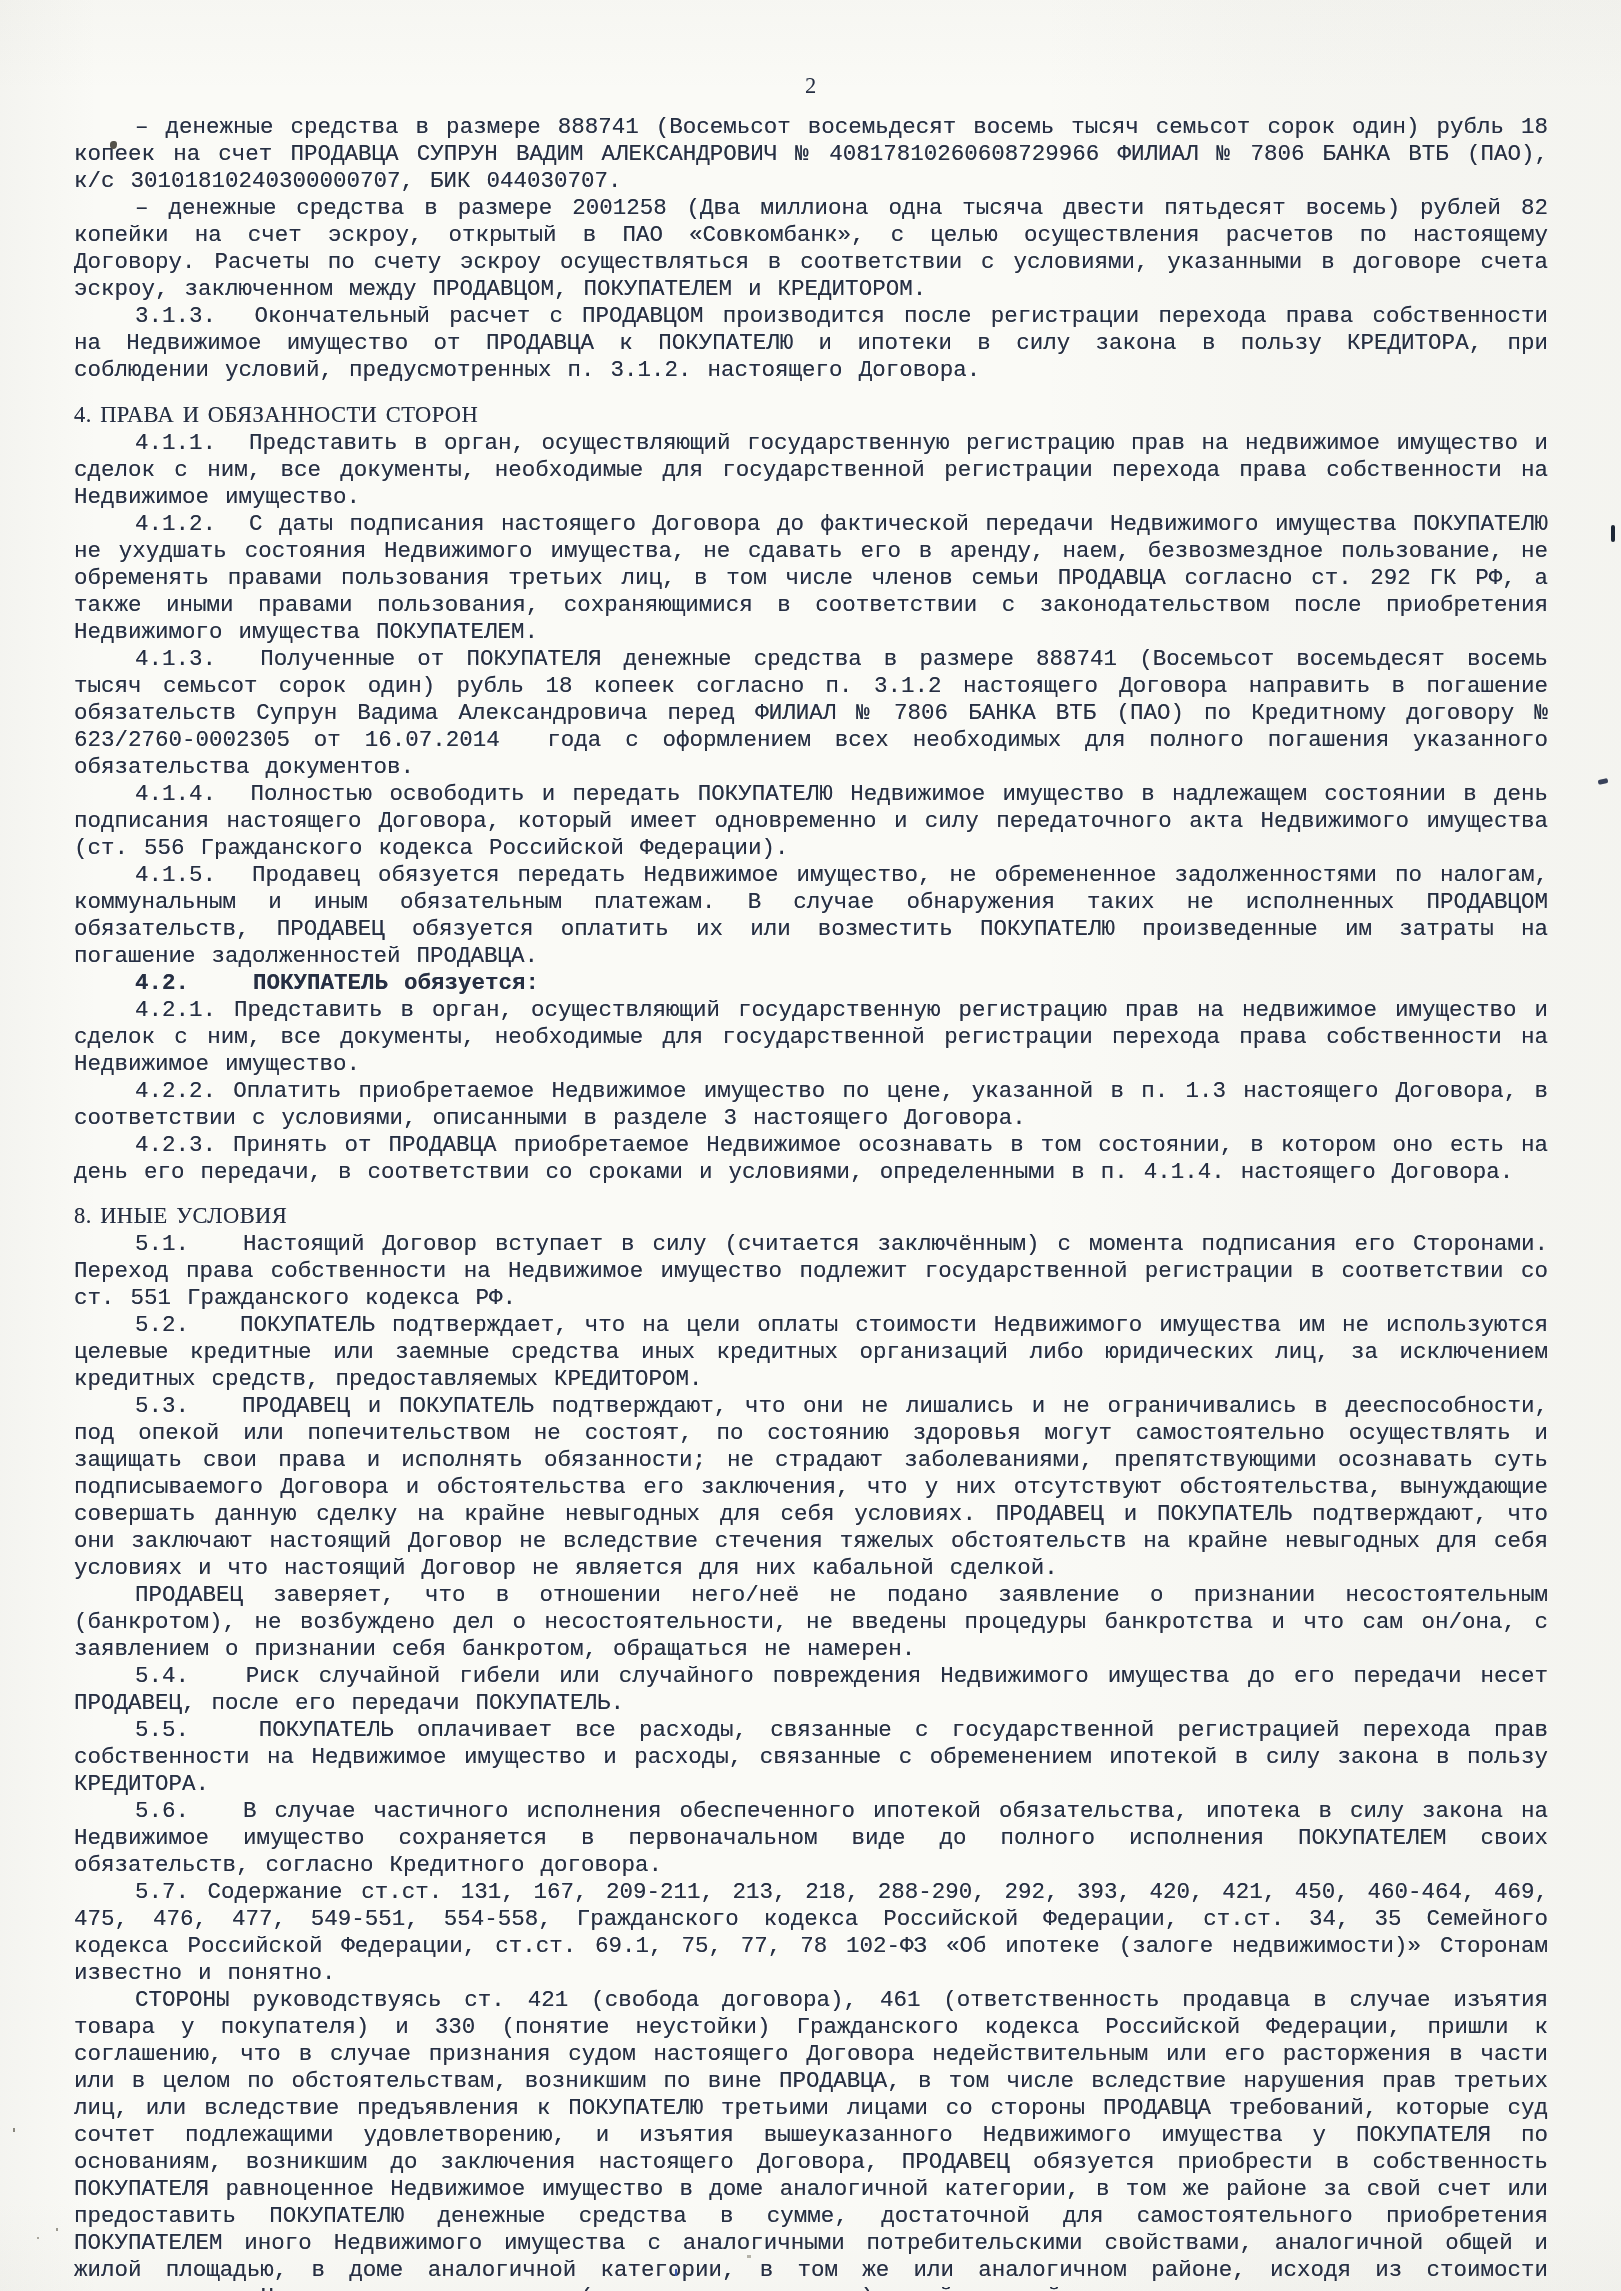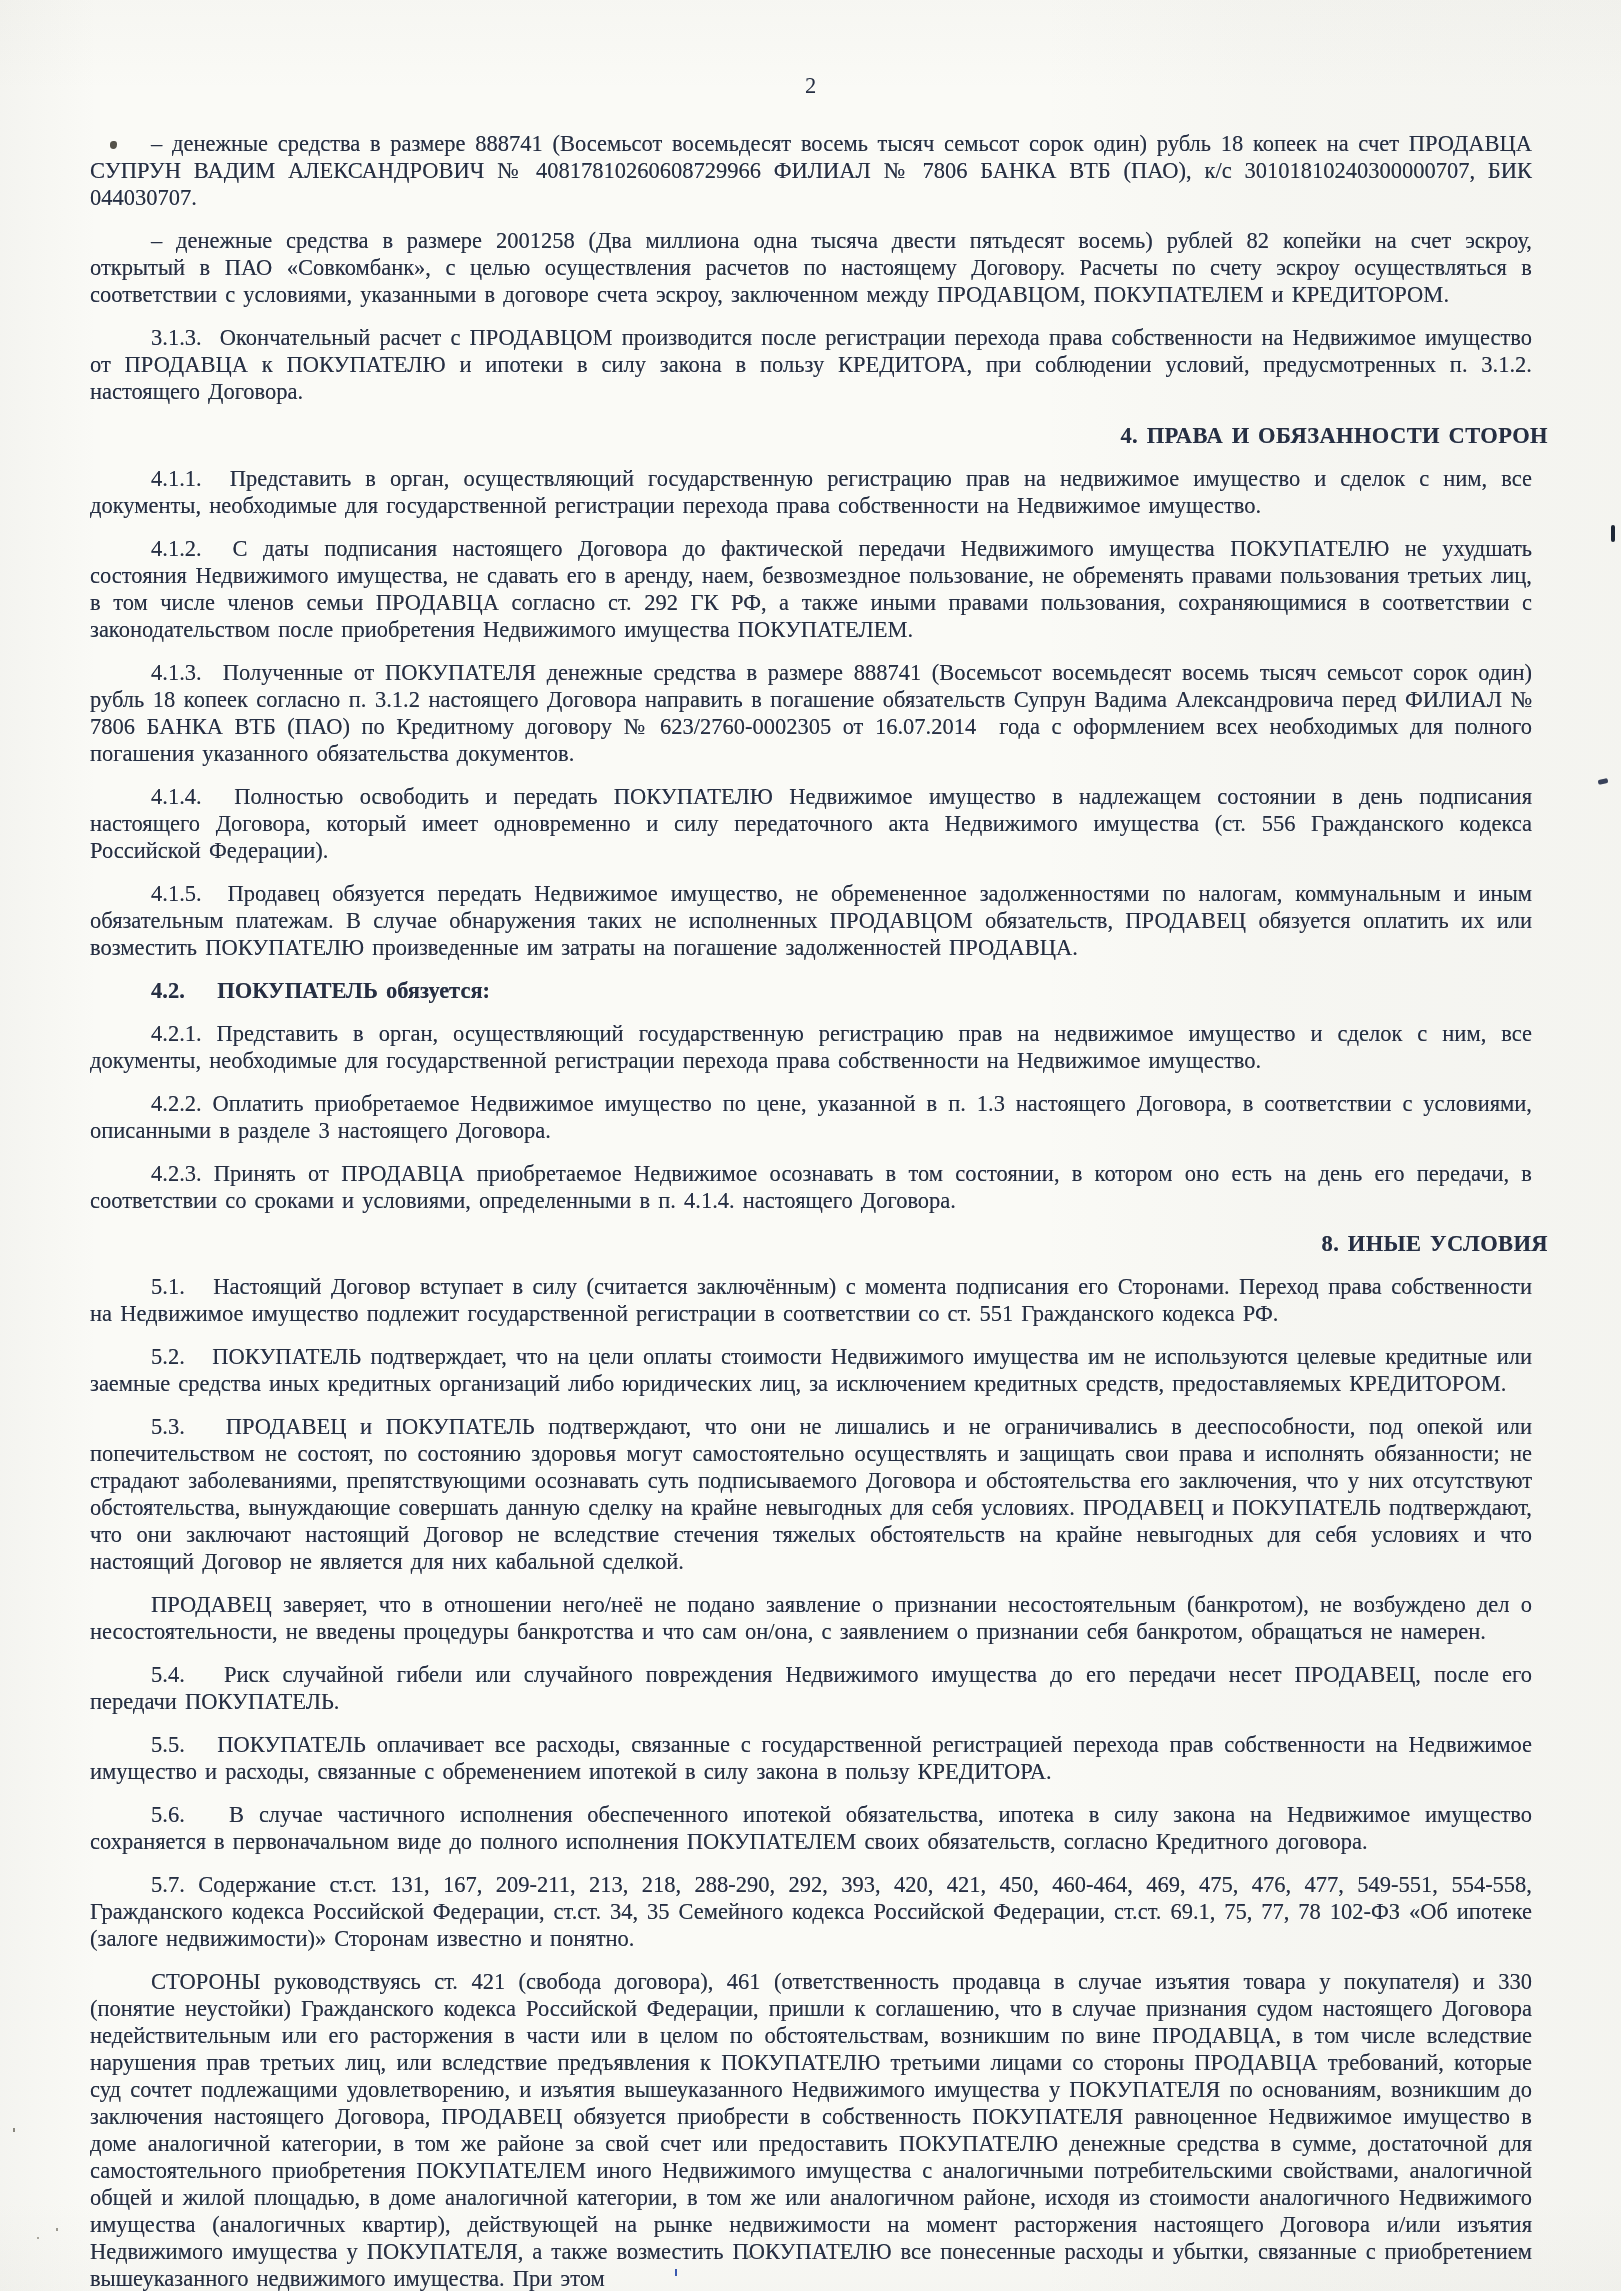--- a/index.html
+++ b/index.html
@@ -34,30 +34,31 @@
     top:114px;
     left:74px;
     width:1474px;
     font-size:22.5px;
     line-height:27px;
     text-align:justify;
     word-spacing:2.5px;
     text-shadow:0 0 0.5px rgba(38,47,67,0.55);
   }
   .content p.para{
-    margin:16px;
+    margin:0;
     text-indent:61px;
+    font-family:Liberation Mono, monospace;
   }
   .content p.bold-para{
     font-weight:bold;
   }
   .content .section-heading{
     margin:16.7px 0 2px 0;
-    text-align:right;
-    font-weight:bold;
+    text-align:left;
+    font-weight:normal;
     letter-spacing:0.4px;
     text-indent:0;
   }
   
   .artifact{position:absolute;}
   .a-dot1{left:110px;top:141px;width:6.9px;height:7.8px;border-radius:50% 40% 55% 50%;background:#54524a;}
   .a-right-tick{left:1611px;top:525px;width:3.9px;height:16.7px;border-radius:2px;background:#1e2736;}
   .a-right-mark{left:1598px;top:779px;width:9.8px;height:4.9px;border-radius:2px;background:#39425a;transform:rotate(-12deg);}
   .a-speck1{left:12.7px;top:2128px;width:2px;height:3.9px;background:#8a887f;}
   .a-speck2{left:56px;top:2228px;width:2px;height:2.9px;background:#9a988f;}

